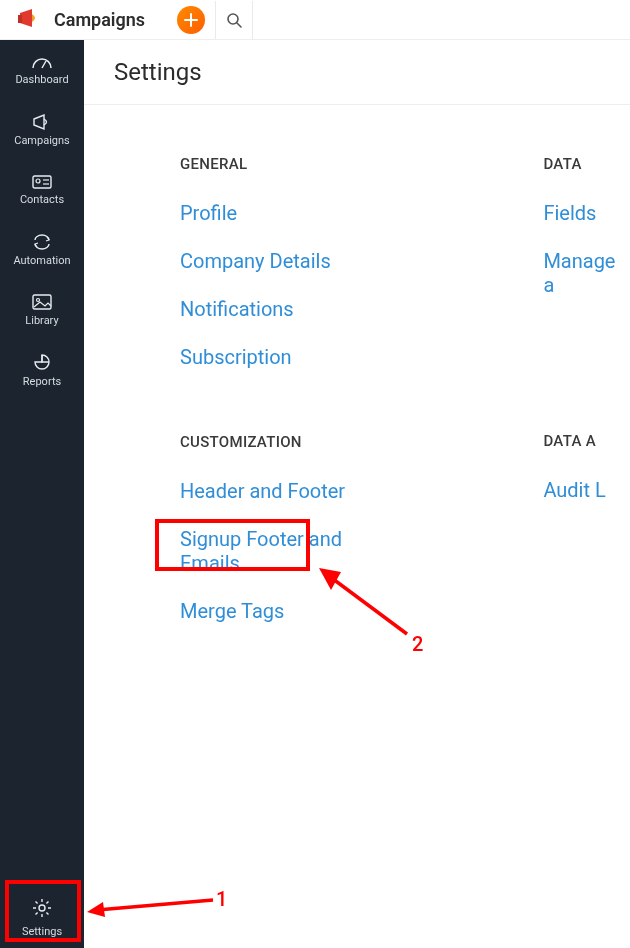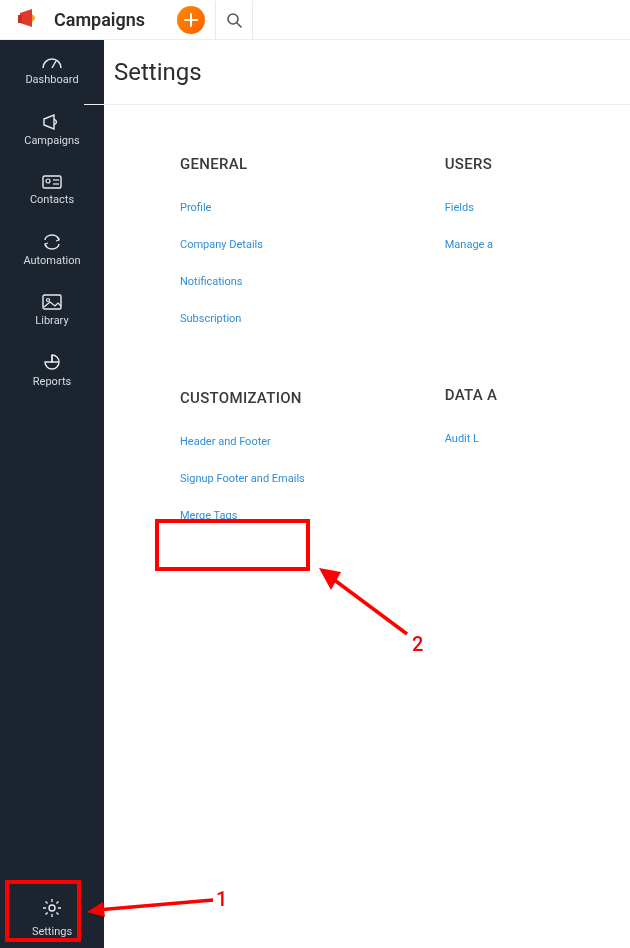--- a/index.html
+++ b/index.html
@@ -64,21 +64,21 @@
       border-left: 1px solid #eaeaea;
       border-right: 1px solid #eaeaea;
     }
     .search-btn svg { display: block; }
 
     .sidebar {
       position: absolute;
       left: 0;
       top: 40px;
       bottom: 0;
-      width: 104px;
+      width: 84px;
       background: #1c2430;
       display: flex;
       flex-direction: column;
     }
     .side-item {
       display: flex;
       flex-direction: column;
       align-items: center;
       justify-content: center;
       height: 60px;
@@ -128,21 +128,21 @@
       flex-direction: column;
     }
     .section-title {
       font-size: 15px;
       font-weight: 500;
       color: #3a3a3a;
       letter-spacing: 0.3px;
       margin-bottom: 28px;
     }
     .link {
-      font-size: 11px;
+      font-size: 20px;
       color: #2f8ed7;
       cursor: pointer;
       margin-bottom: 24px;
       display: block;
     }
     .section-gap { height: 40px; }
 
     
     .anno-box-settings {
       position: absolute;
@@ -290,21 +290,21 @@
       <a class="link">Company Details</a>
       <a class="link">Notifications</a>
       <a class="link">Subscription</a>
       <div class="section-gap"></div>
       <div class="section-title">CUSTOMIZATION</div>
       <a class="link">Header and Footer</a>
       <a class="link">Signup Footer and Emails</a>
       <a class="link">Merge Tags</a>
     </div>
     <div class="col">
-      <div class="section-title">USERS</div>
+      <div class="section-title">DATA</div>
       <a class="link">Fields</a>
       <a class="link">Manage a</a>
       <div style="height: 111px;"></div>
       <div class="section-title">DATA A</div>
       <a class="link">Audit L</a>
     </div>
   </div>
 </div>
 
 <div class="anno-box-settings"></div>

